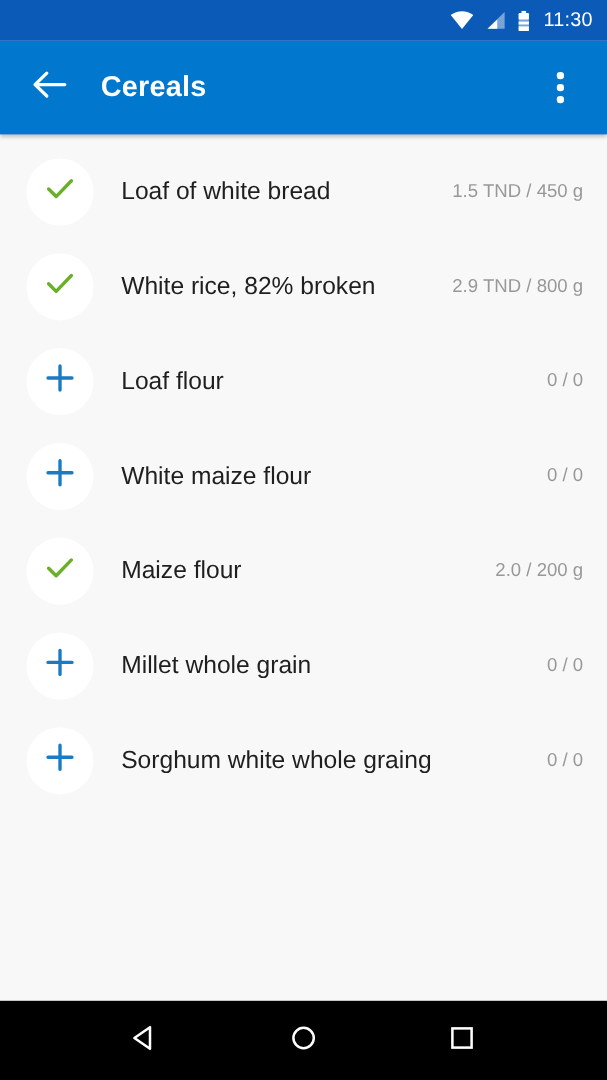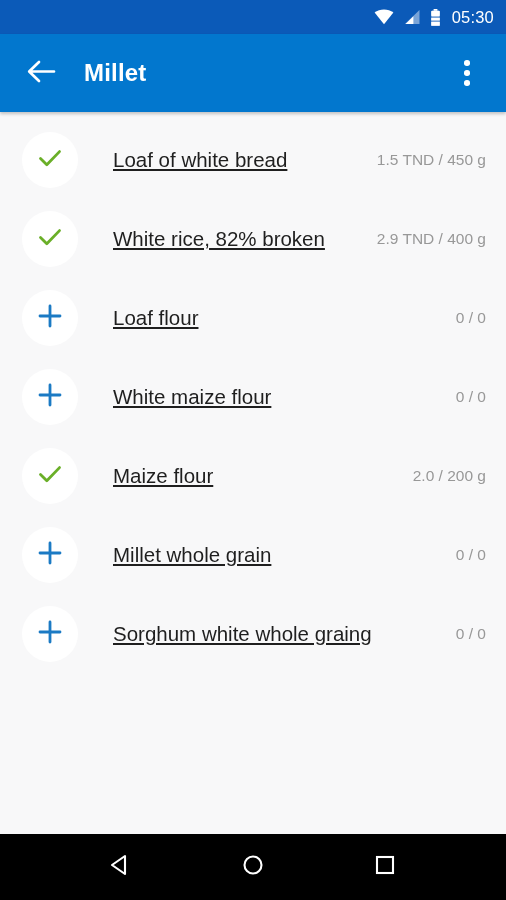--- a/index.html
+++ b/index.html
@@ -41,22 +41,22 @@
   .list { flex:1 1 auto; background:#F8F8F9; padding-top:8px; overflow:hidden; }
   .row {
     height:79px; display:flex; align-items:center;
     padding-left:22px; padding-right:20px; cursor:pointer;
   }
   .row-icon {
     width:56px; height:56px; border-radius:50%; background:#FFFFFF;
     flex:0 0 56px; display:flex; align-items:center; justify-content:center;
   }
   .row-label {
-    flex:1 1 auto; margin-left:35px; color:#1F1F1F;
-    font-size:20.5px; line-height:25px; padding-right:10px;text-decoration:underline;
+    flex:1 1 auto; margin-left:23px; color:#1F1F1F;
+    font-size:20.5px; line-height:25px; padding-right:10px;
   }
   .row-value {
     flex:0 0 auto; color:#989898; font-size:15.5px;
     text-align:left; white-space:nowrap;
   }
 
   
   .nav-bar {
     height:66px; flex:0 0 66px; background:#000000;
     display:flex; align-items:center; justify-content:space-around;
@@ -83,32 +83,32 @@
     </span>
     <span class="status-icon">
       <svg width="11" height="17" viewBox="0 0 11 17">
         <rect x="3.6" y="0" width="3.8" height="1.8" fill="#FFFFFF"></rect>
         <rect x="1.2" y="1.8" width="8.6" height="15" rx="1" fill="#FFFFFF" opacity="0.45"></rect>
         <rect x="1.2" y="1.8" width="8.6" height="5.4" rx="1" fill="#FFFFFF"></rect>
         <rect x="1.2" y="9.0" width="8.6" height="2.4" fill="#FFFFFF"></rect>
         <rect x="1.2" y="13.0" width="8.6" height="3.8" fill="#FFFFFF"></rect>
       </svg>
     </span>
-    <span class="clock">05:30</span>
+    <span class="clock">11:30</span>
   </div>
 
   <div class="app-bar">
     <div class="back-btn">
       <span>
         <svg width="30" height="25" viewBox="0 0 30 25">
           <path d="M28 12.5 H4 M13 3 L3.2 12.5 L13 22" stroke="#FFFFFF" stroke-width="2.7" fill="none" stroke-linecap="round" stroke-linejoin="round"></path>
         </svg>
       </span>
     </div>
-    <div class="app-title">Millet</div>
+    <div class="app-title">Cereals</div>
     <div class="overflow-btn">
       <span class="dot"></span>
       <span class="dot"></span>
       <span class="dot"></span>
     </div>
   </div>
 
   <div class="list" id="list">
       <div class="row">
         <div class="row-icon">
@@ -119,21 +119,21 @@
         <div class="row-label">Loaf of white bread</div>
         <div class="row-value">1.5 TND / 450 g</div>
       </div>
       <div class="row">
         <div class="row-icon">
           <span><svg width="30" height="30" viewBox="0 0 30 30">
               <path d="M5.5 15.5 L11.8 21.8 L24.5 8.6" stroke="#6AAF28" stroke-width="2.8" fill="none" stroke-linecap="round" stroke-linejoin="round"></path>
             </svg></span>
         </div>
         <div class="row-label">White rice, 82% broken</div>
-        <div class="row-value">2.9 TND / 400 g</div>
+        <div class="row-value">2.9 TND / 800 g</div>
       </div>
       <div class="row">
         <div class="row-icon">
           <span><svg width="30" height="30" viewBox="0 0 30 30">
               <path d="M15 5 L15 25 M5 15 L25 15" stroke="#1B7AC4" stroke-width="2.8" stroke-linecap="round"></path>
             </svg></span>
         </div>
         <div class="row-label">Loaf flour</div>
         <div class="row-value">0 / 0</div>
       </div>

